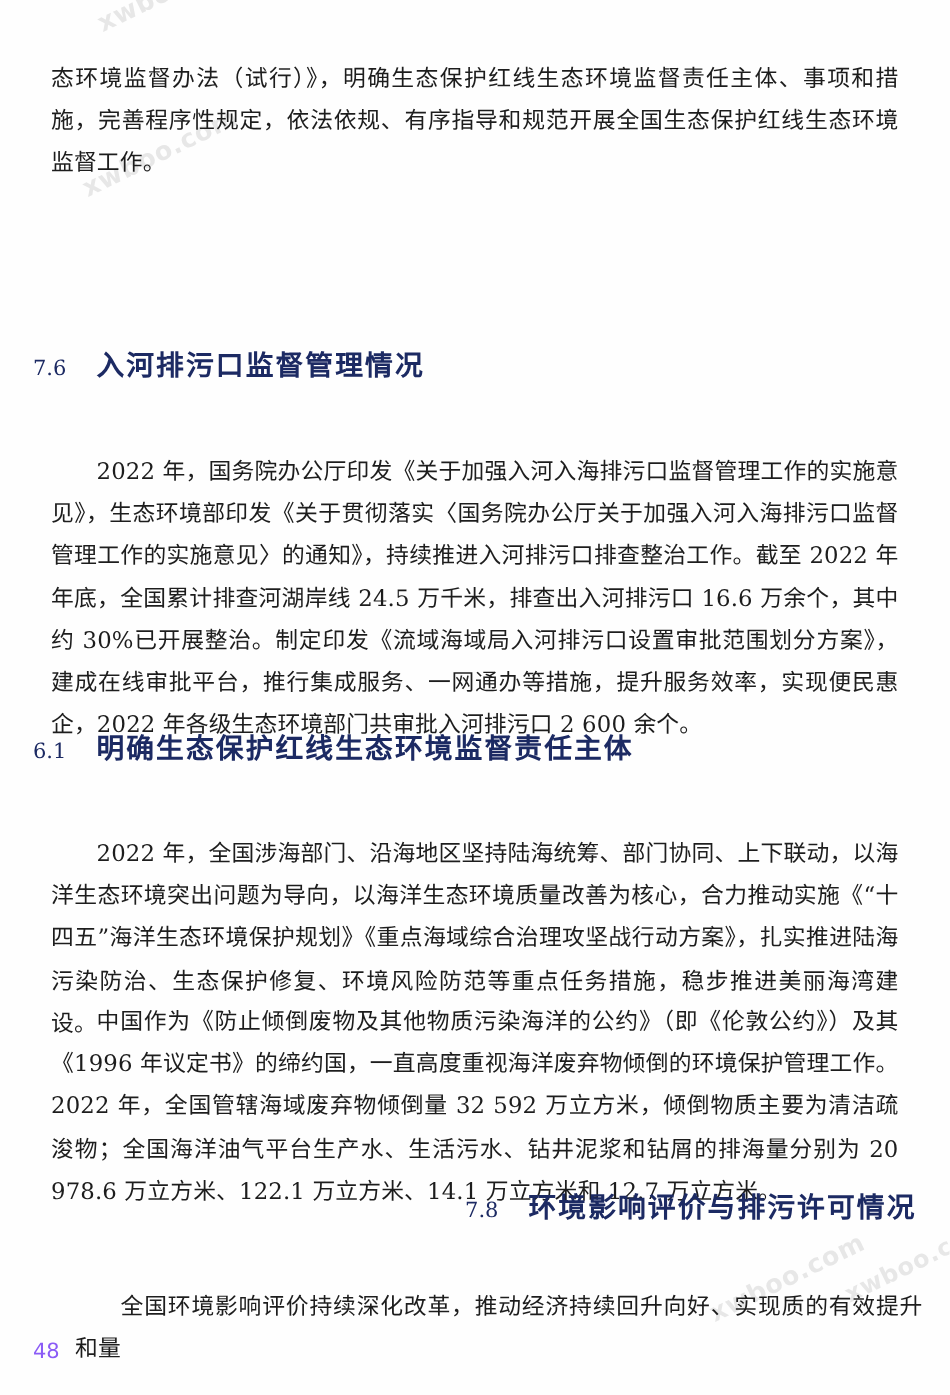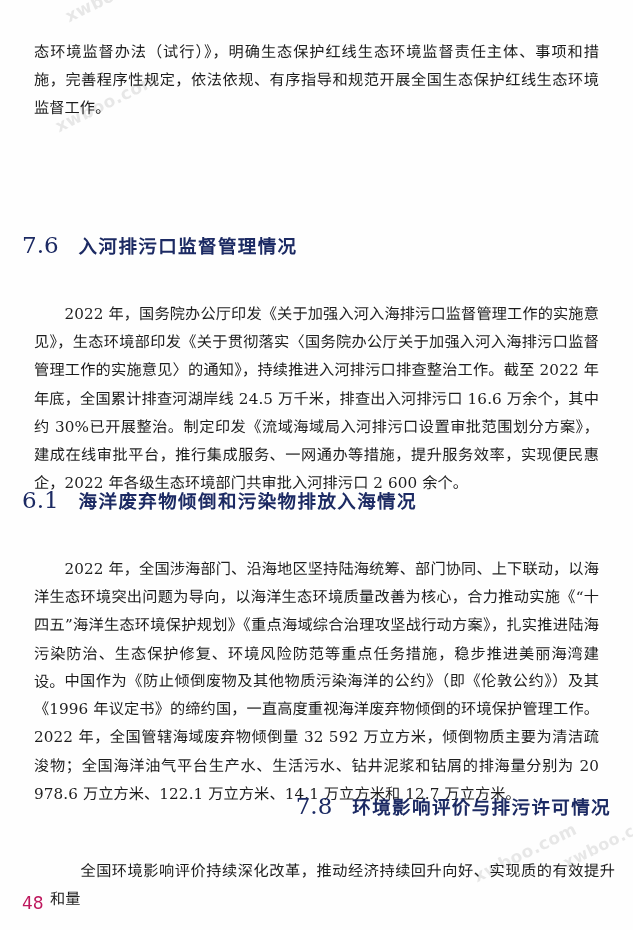--- a/index.html
+++ b/index.html
@@ -77,21 +77,21 @@
     font-family: "DejaVu Sans", "Liberation Sans", sans-serif;
     font-weight: 700;
     font-size: 18.5px;
     line-height: 26px;
     letter-spacing: 0.6px;
     white-space: nowrap;
   }
   h2.section-heading .num {
     font-family: "DejaVu Serif", "Liberation Serif", serif;
     font-weight: 400;
-    font-size: 23px;
+    font-size: 14px;
     letter-spacing: 0;
   }
   h2.section-heading .gap {
     display: inline-block;
     width: 20px;
   }
   h2.section-heading .title {
     letter-spacing: 1.4px;
   }
 
@@ -103,22 +103,22 @@
   .blk-p77a      { position: absolute; left: 0;  top: 543px; width: 589px; }
   .blk-p77b      { position: absolute; left: 0;  top: 655px; width: 589px; }
   .blk-h78       { position: absolute; left: 0;  top: 793px; width: 589px; text-align: right; }
   .blk-p78       { position: absolute; left: 16px;  top: 845px; width: 589px; }
 
   .page-number {
     position: absolute;
     left: 22px;
     top: 893px;
     font-family: "DejaVu Sans", "Liberation Sans", sans-serif;
-    font-size: 17px;
-    color: #be185d;
+    font-size: 14px;
+    color: #8b5cf6;
     z-index: 10;
   }
 </style>
 </head>
 <body>
 
 <div class="page">
 
   <div class="watermark-layer">
     <span class="wm wm-a">xwboo.com</span>
@@ -135,21 +135,21 @@
 
     <div class="blk-h76">
       <h2 class="section-heading"><span class="num">7.6</span><span class="gap"></span><span class="title">入河排污口监督管理情况</span></h2>
     </div>
 
     <div class="blk-p76">
       <p class="body">2022 年，国务院办公厅印发《关于加强入河入海排污口监督管理工作的实施意见》，生态环境部印发《关于贯彻落实〈国务院办公厅关于加强入河入海排污口监督管理工作的实施意见〉的通知》，持续推进入河排污口排查整治工作。截至 2022 年年底，全国累计排查河湖岸线 24.5 万千米，排查出入河排污口 16.6 万余个，其中约 30%已开展整治。制定印发《流域海域局入河排污口设置审批范围划分方案》，建成在线审批平台，推行集成服务、一网通办等措施，提升服务效率，实现便民惠企，2022 年各级生态环境部门共审批入河排污口 2 600 余个。</p>
     </div>
 
     <div class="blk-h77">
-      <h2 class="section-heading"><span class="num">6.1</span><span class="gap"></span><span class="title">海洋废弃物倾倒和污染物排放入海情况</span></h2>
+      <h2 class="section-heading"><span class="num">6.1</span><span class="gap"></span><span class="title">明确生态保护红线生态环境监督责任主体</span></h2>
     </div>
 
     <div class="blk-p77a">
       <p class="body">2022 年，全国涉海部门、沿海地区坚持陆海统筹、部门协同、上下联动，以海洋生态环境突出问题为导向，以海洋生态环境质量改善为核心，合力推动实施《“十四五”海洋生态环境保护规划》《重点海域综合治理攻坚战行动方案》，扎实推进陆海污染防治、生态保护修复、环境风险防范等重点任务措施，稳步推进美丽海湾建设。</p>
     </div>
 
     <div class="blk-p77b">
       <p class="body">中国作为《防止倾倒废物及其他物质污染海洋的公约》（即《伦敦公约》）及其《1996 年议定书》的缔约国，一直高度重视海洋废弃物倾倒的环境保护管理工作。2022 年，全国管辖海域废弃物倾倒量 32 592 万立方米，倾倒物质主要为清洁疏浚物；全国海洋油气平台生产水、生活污水、钻井泥浆和钻屑的排海量分别为 20 978.6 万立方米、122.1 万立方米、14.1 万立方米和 12.7 万立方米。</p>
     </div>
 

